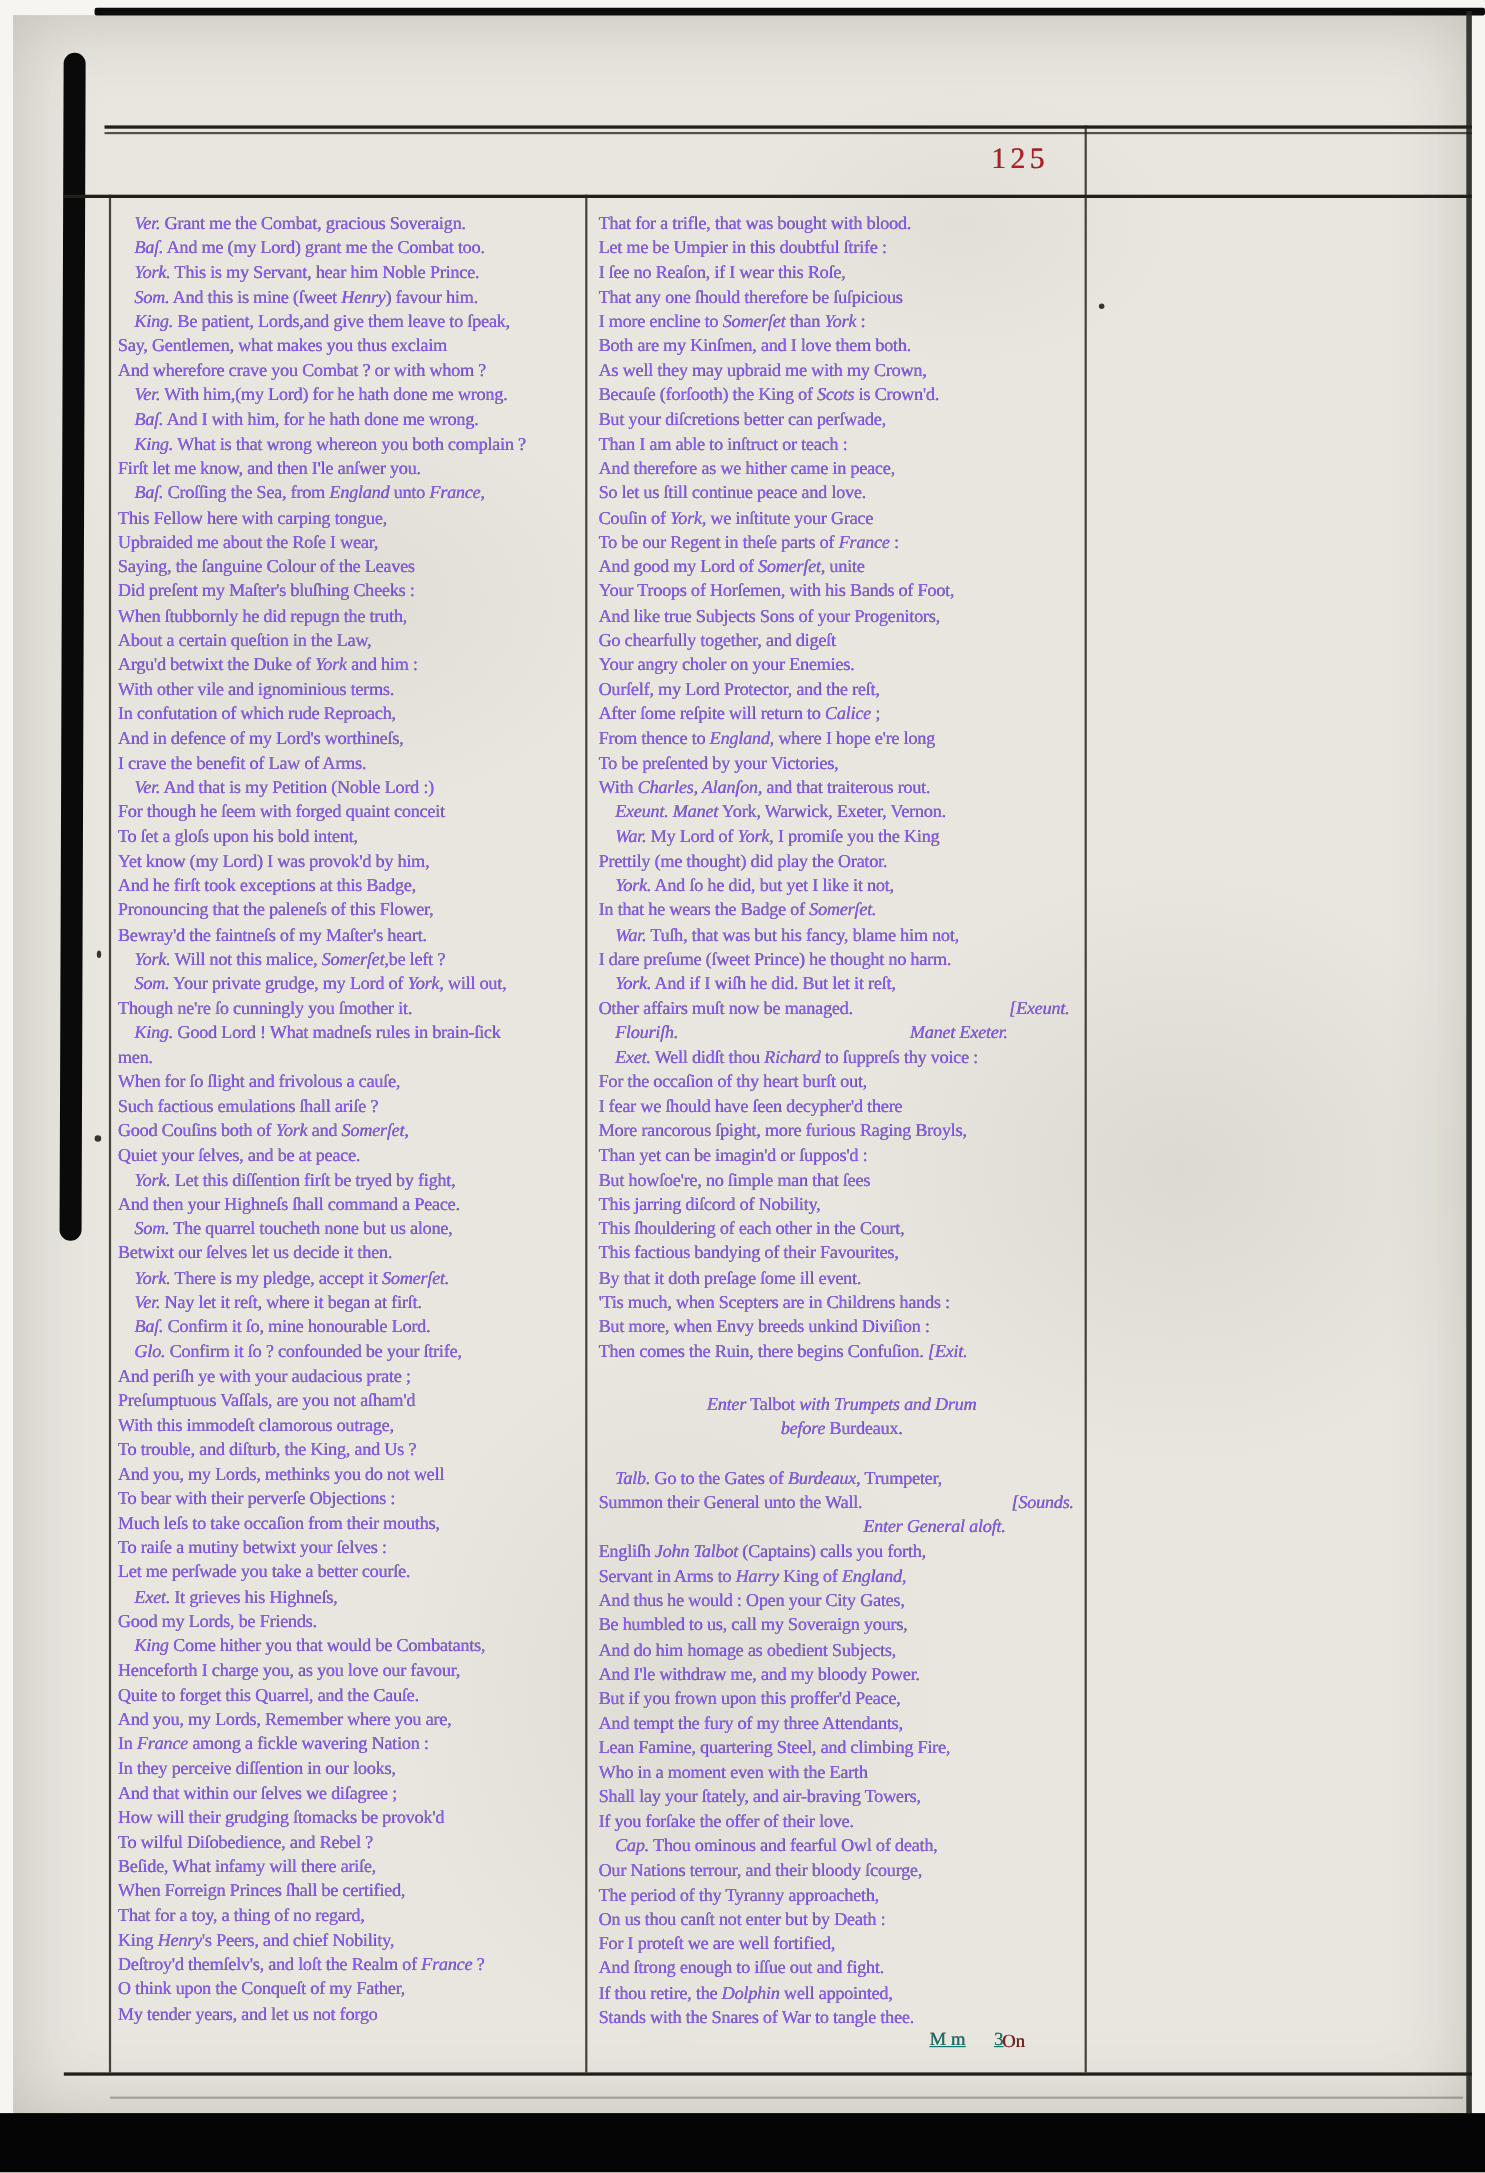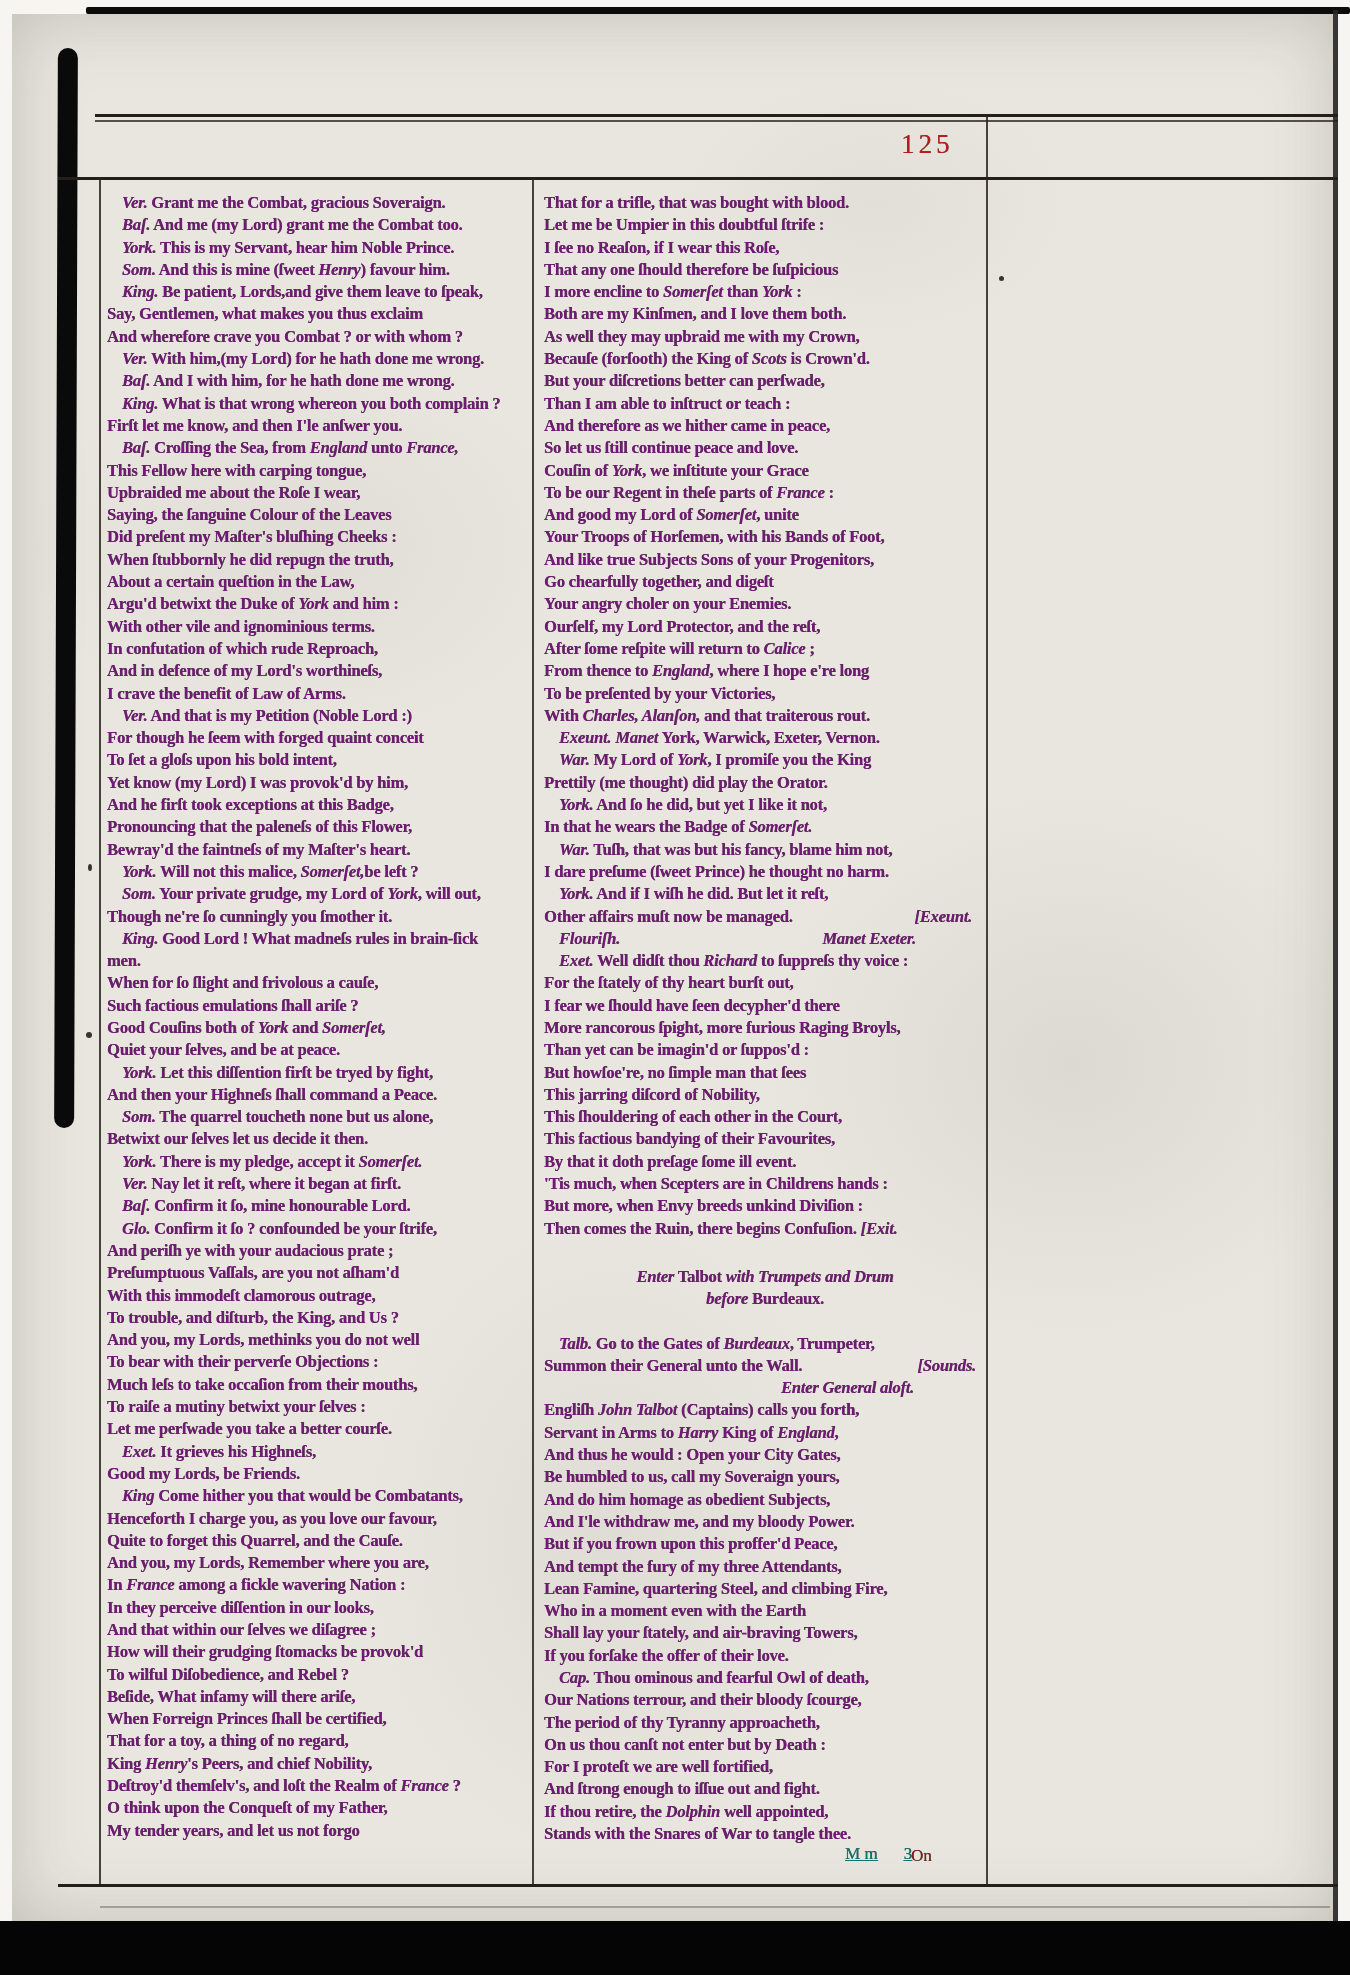--- a/index.html
+++ b/index.html
@@ -49,23 +49,22 @@
   }
   .running-title .ro{font-style:normal;letter-spacing:1.5px;}
   .page-number{
     position:absolute;left:901px;top:129px;font-size:27px;color:#b91c1c;
     letter-spacing:4px;text-shadow:.3px 0 0 rgba(25,20,15,.7);
   }
 
   
   .col{
     position:absolute;top:192px;font-size:16.5px;line-height:22.3px;
-    color:#701a75;letter-spacing:-.2px;
+    color:#8b5cf6;letter-spacing:-.2px;
     text-shadow:.3px 0 0 rgba(30,24,18,.75);
-    font-weight:bold;
   }
   .col-left{left:107px;width:424px;}
   .col-right{left:544px;width:442px;}
   .line{white-space:nowrap;}
   .line.sp{padding-left:15px;}
   .line.ct{text-align:center;white-space:normal;}
   .line.rt{text-align:right;padding-right:72px;}
   .it{font-style:italic;}
   .fr{float:right;margin-right:6px;font-style:italic;}
 
@@ -210,21 +209,21 @@
       <div class="line sp"><span class="it">War.</span><span class="ro"> My Lord of </span><span class="it">York</span><span class="ro">, I promiſe you the King</span></div>
       <div class="line ln"><span class="ro">Prettily (me thought) did play the Orator.</span></div>
       <div class="line sp"><span class="it">York.</span><span class="ro"> And ſo he did, but yet I like it not,</span></div>
       <div class="line ln"><span class="ro">In that he wears the Badge of </span><span class="it">Somerſet.</span></div>
       <div class="line sp"><span class="it">War.</span><span class="ro"> Tuſh, that was but his fancy, blame him not,</span></div>
       <div class="line ln"><span class="ro">I dare preſume (ſweet Prince) he thought no harm.</span></div>
       <div class="line sp"><span class="it">York.</span><span class="ro"> And if I wiſh he did.  But let it reſt,</span></div>
       <div class="line ln"><span class="fr" style="margin-right: 14px;"><span class="it">[Exeunt.</span></span><span class="ro">Other affairs muſt now be managed.</span></div>
       <div class="line sp"><span class="fr" style="margin-right: 70px; text-align: right;"><span class="it">Manet Exeter.</span></span><span class="it">Flouriſh.</span></div>
       <div class="line sp"><span class="it">Exet.</span><span class="ro"> Well didſt thou </span><span class="it">Richard</span><span class="ro"> to ſuppreſs thy voice :</span></div>
-      <div class="line ln"><span class="ro">For the ſtately of thy heart burſt out,</span></div>
+      <div class="line ln"><span class="ro">For the occaſion of thy heart burſt out,</span></div>
       <div class="line ln"><span class="ro">I fear we ſhould have ſeen decypher'd there</span></div>
       <div class="line ln"><span class="ro">More rancorous ſpight, more furious Raging Broyls,</span></div>
       <div class="line ln"><span class="ro">Than yet can be imagin'd or ſuppos'd :</span></div>
       <div class="line ln"><span class="ro">But howſoe're, no ſimple man that ſees</span></div>
       <div class="line ln"><span class="ro">This jarring diſcord of Nobility,</span></div>
       <div class="line ln"><span class="ro">This ſhouldering of each other in the Court,</span></div>
       <div class="line ln"><span class="ro">This factious bandying of their Favourites,</span></div>
       <div class="line ln"><span class="ro">By that it doth preſage ſome ill event.</span></div>
       <div class="line ln"><span class="ro">'Tis much, when Scepters are in Childrens hands :</span></div>
       <div class="line ln"><span class="ro">But more, when Envy breeds unkind Diviſion :</span></div>

